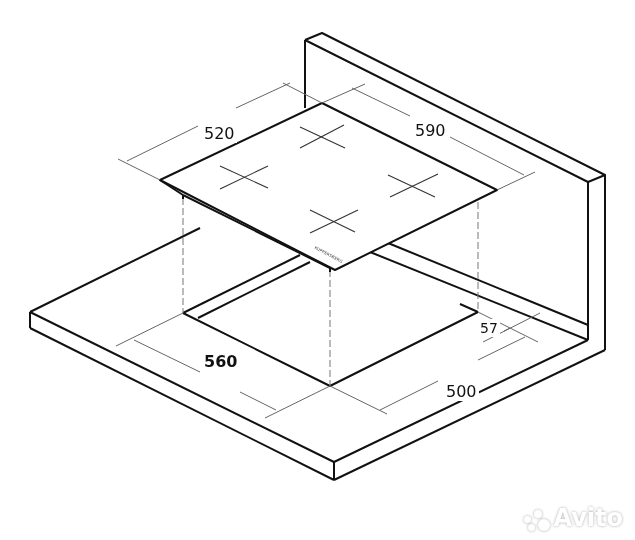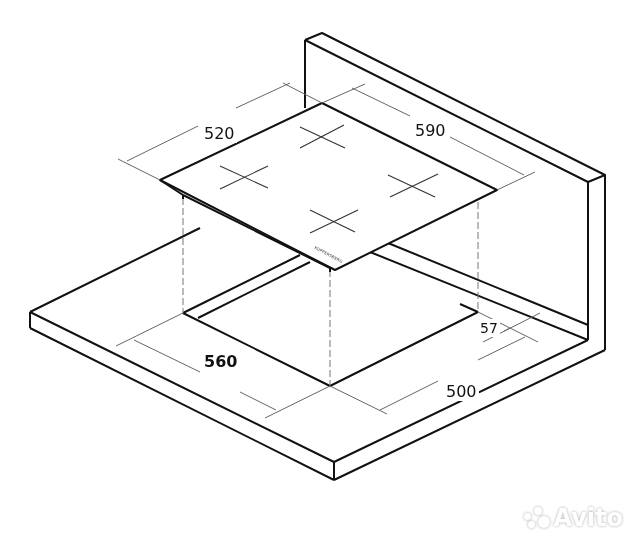--- a/index.html
+++ b/index.html
@@ -9,21 +9,21 @@
   .thick { stroke: #111; stroke-width: 2; fill: none; stroke-linejoin: round; }
   .thin  { stroke: #666; stroke-width: 1; fill: none; }
   .dash  { stroke: #777; stroke-width: 1; fill: none; stroke-dasharray: 7 3; }
   .burner { stroke: #333; stroke-width: 1.1; fill: none; }
   .dim-label { position: absolute; font-size: 16px; color: #111;
                font-family: "DejaVu Sans", sans-serif; background: #fff;
                line-height: 18px; padding: 0 2px; }
   .brand { position: absolute; font-size: 4px; color: #333;
            transform: rotate(28deg); letter-spacing: 0.2px; }
   .watermark { position: absolute; right: 12px; bottom: 8px; display: flex;
-               align-items: center; gap: 3px; }
+               align-items: flex-end; gap: 3px; }
   .wm-text { font-size: 24px; font-weight: bold; color: #fff;
              text-shadow: 0 0 3px rgba(0,0,0,0.35);
              font-family: "DejaVu Sans", sans-serif; }
   .wm-dots { position: relative; width: 26px; height: 22px; }
   .wm-dots span { position: absolute; border-radius: 50%; background: #fff;
                   box-shadow: 0 0 3px rgba(0,0,0,0.35); }
 </style>
 </head>
 <body>
 

